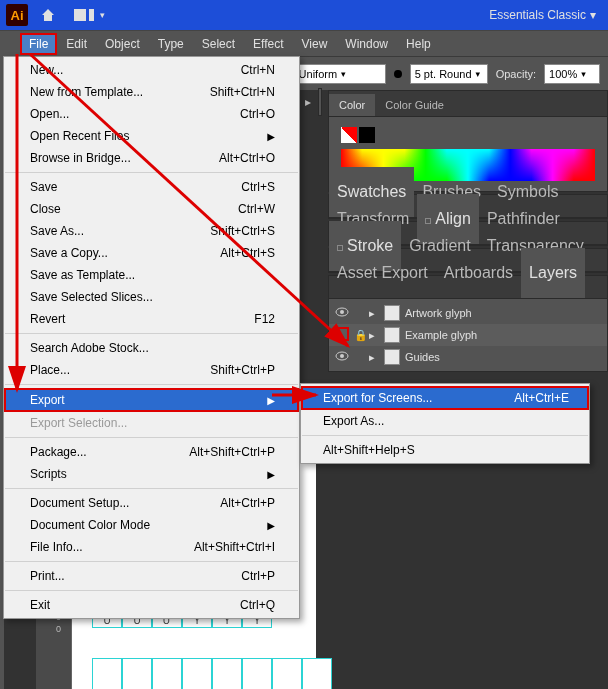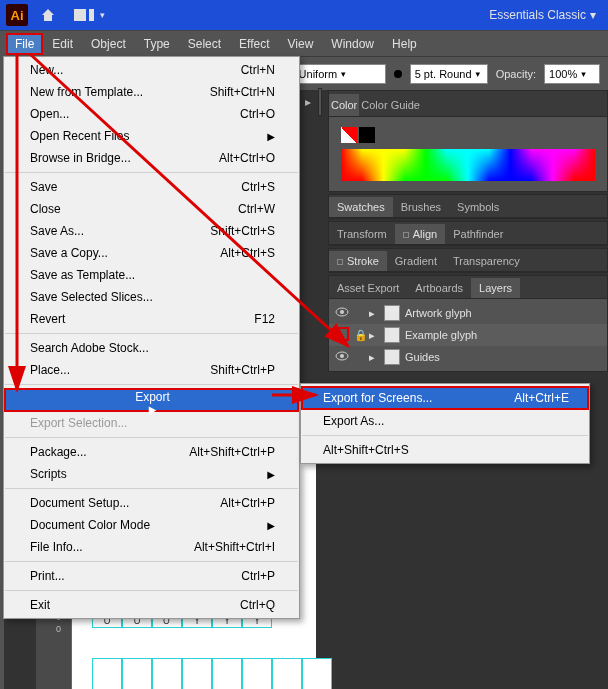--- a/index.html
+++ b/index.html
@@ -9,55 +9,55 @@
   .titlebar { height: 30px; background: #1d4ed8; display: flex; align-items: center; padding: 0 6px; }
   .ai-logo { width: 22px; height: 22px; background: #310000; color: #ff9a00; font-weight: bold; font-size: 13px; display: flex; align-items: center; justify-content: center; border-radius: 2px; }
   .home-icon { width: 24px; height: 24px; margin-left: 8px; display:flex;align-items:center;justify-content:center;color:#e0e0e0;}
   .wk-dd { margin-left: 14px; display:flex;align-items:center;gap:2px; color:#e0e0e0;}
   .wk-dd .sq { width:12px;height:12px;background:#e0e0e0;}
   .wk-dd .sq2 { width:5px;height:12px;background:#e0e0e0;margin-left:1px;}
   .title-right { margin-left:auto; font-size:12px; color:#e0e0e0; padding-right:6px;}
   .title-right .dd { margin-left:4px;}
 
   
-  .menubar { height: 26px; background: #535353; display: flex; align-items: center; padding-left: 6px; gap: 0; border-top:1px solid #444;}
+  .menubar { height: 26px; background: #535353; display: flex; align-items: center; padding-left: 20px; gap: 0; border-top:1px solid #444;}
   .menubar .mi { padding: 4px 9px; color: #e0e0e0; font-size: 12px; cursor: default; }
   .menubar .mi.active { background: #4a7fc5; color: #fff; border:2px solid #d00; padding:2px 7px;}
 
   
   .ctrlbar { height: 34px; background: #535353; display:flex; align-items:center; padding:0 8px; gap:8px; border-top:1px solid #3a3a3a;}
   .ctrlbar .dd-box { background:#fff; color:#000; border:1px solid #888; height:20px; display:flex;align-items:center;padding:0 4px;font-size:11px;}
   .ctrlbar .dd-box::after { content:"▾"; margin-left:4px; font-size:9px;}
   .ctrlbar .disk{width:8px;height:8px;border-radius:50%;background:#000;}
   .ctrlbar .lbl{font-size:11px;text-align:right;}
 
   
   .vstrip { position:absolute; left:0; top:56px; width:4px; height:633px; background:#535353;}
 
   
   .menu { position:absolute; left:3px; top:56px; width:297px; background:#f0f0f0; color:#000; border:1px solid #979797; box-shadow:3px 3px 6px rgba(0,0,0,.35); z-index:5; padding:2px 0;}
   .menu .sep{height:1px;background:#d0d0d0;margin:3px 1px;}
   .menu .item{display:flex;justify-content:space-between;align-items:center;height:22px;padding:0 24px 0 26px;font-size:12px;}
   .menu .item.disabled{color:#9a9a9a;}
-  .menu .item.hi{background:#2b6bcf;color:#fff;border:2px solid #d00;height:24px;padding:0 22px 0 24px;flex-direction:column;}
+  .menu .item.hi{background:#2b6bcf;color:#fff;border:2px solid #d00;height:24px;padding:0 22px 0 24px;}
   .menu .item .arrow{font-size:10px;}
 
   
   .submenu{position:absolute; left:300px; top:383px; width:290px; background:#f0f0f0;color:#000;border:1px solid #979797;box-shadow:3px 3px 6px rgba(0,0,0,.35); z-index:6; padding:2px 0;text-align:right;}
   .submenu .item{display:flex;justify-content:space-between;align-items:center;height:22px;padding:0 20px 0 22px;font-size:12px;}
   .submenu .item.hi{background:#2b6bcf;color:#fff;border:2px solid #d00;height:24px;padding:0 18px 0 20px;}
   .submenu .sep{height:1px;background:#d0d0d0;margin:3px 1px;}
 
   
   .panels{position:absolute; right:0; top:90px; width:280px;}
   .panel{background:#535353; border:1px solid #2a2a2a; margin-bottom:2px;}
   .tabrow{display:flex;background:#3a3a3a;height:26px;align-items:flex-end;border-bottom:1px solid #2a2a2a;}
-  .tabrow .tab{padding:5px 2px;font-size:11px;color:#b9b9b9;position:relative;}
+  .tabrow .tab{padding:5px 10px;font-size:11px;color:#b9b9b9;position:relative;}
   .tabrow .tab.active{background:#535353;color:#e0e0e0;}
-  .tabrow .tab.sub{padding:4px 8px;font-size:11px;}
+  .tabrow .tab.sub{padding:16px 8px;font-size:16px;}
   .tabrow .tab .bullet{width:6px;height:6px;border:1px solid #888;display:inline-block;margin-right:4px;}
   .tabrow.mini{height:23px;}
   .color-body{padding:10px 12px;}
   .fillstroke{display:flex;gap:2px;margin-bottom:6px;}
   .fillstroke .sw{width:16px;height:16px;}
   .spectrum{height:32px;background:linear-gradient(to right,#ff0000,#ffff00,#00ff00,#00ffff,#0000ff,#ff00ff,#ff0000);position:relative;}
   .spectrum::after{content:"";position:absolute;inset:0;background:linear-gradient(to bottom,#fff 0%,transparent 50%,#000 100%);mix-blend-mode:overlay;}
 
   .layers-body{padding:3px 0;}
   .layer-row{display:flex;align-items:center;height:22px;gap:5px;padding:0 6px;font-size:11px;}
@@ -256,21 +256,21 @@
     <div class="item hi">
       <span>Export for Screens...</span>
       <span>Alt+Ctrl+E</span>
     </div>
     <div class="item">
       <span>Export As...</span>
       <span></span>
     </div>
     <div class="sep"></div>
     <div class="item">
-      <span>Alt+Shift+Ctrl+S</span>
+      <span>Alt+Shift+Help+S</span>
     </div>
   </div>
 
 <div class="panels">
   <div class="panel" style="position:relative;">
     <div style="position:absolute;left:-24px;top:4px;color:#bbb;">▸</div>
     <div class="tabrow">
       <div class="tab active">Color</div>
       <div class="tab">Color Guide</div>
     </div>

